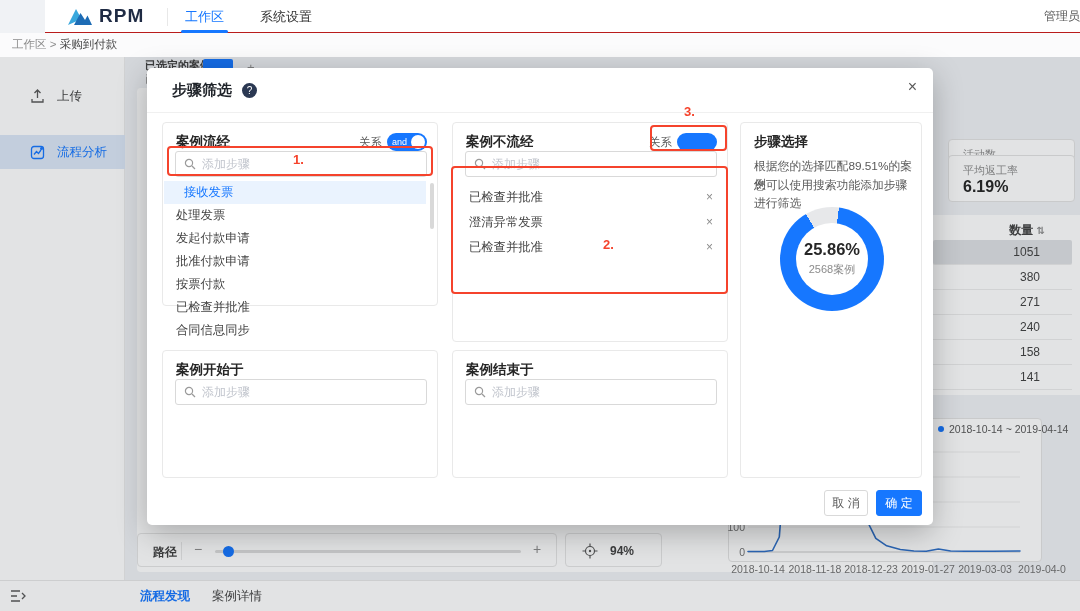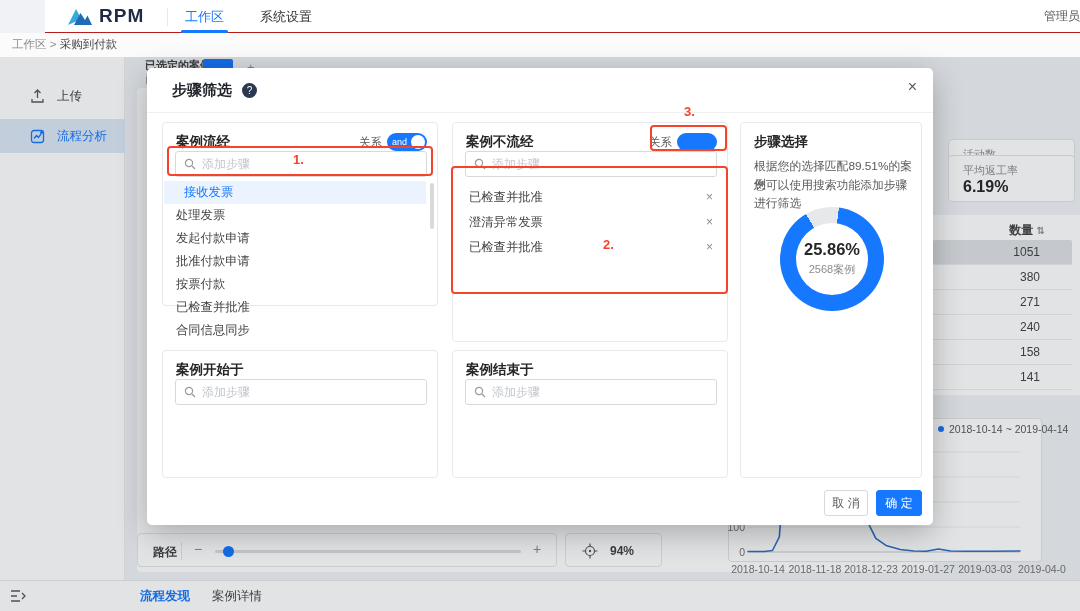--- a/index.html
+++ b/index.html
@@ -139,21 +139,21 @@
 </div>
 
 <div class="sidebar">
   <div class="side-item" style="top:22px;">
     <svg width="15" height="15" viewBox="0 0 15 15">
       <path d="M7.5 1 L7.5 9 M4.5 4 L7.5 1 L10.5 4" stroke="#595959" stroke-width="1.3" fill="none"></path>
       <path d="M2 10 L2 13 L13 13 L13 10" stroke="#595959" stroke-width="1.3" fill="none"></path>
     </svg>
     <span>上传</span>
   </div>
-  <div class="side-item active" style="top:62px;">
+  <div class="side-item active" style="top:78px;">
     <svg width="15" height="15" viewBox="0 0 15 15">
       <rect x="1.5" y="1.5" width="12" height="12" rx="2.5" stroke="#1677ff" stroke-width="1.3" fill="none"></rect>
       <path d="M4 9.5 L6.5 6.5 L8.5 8.5 L11 5" stroke="#1677ff" stroke-width="1.3" fill="none"></path>
       <circle cx="11.5" cy="3.5" r="1.5" fill="#1677ff"></circle>
     </svg>
     <span>流程分析</span>
   </div>
 </div>
 
 <div class="cardA"></div>

